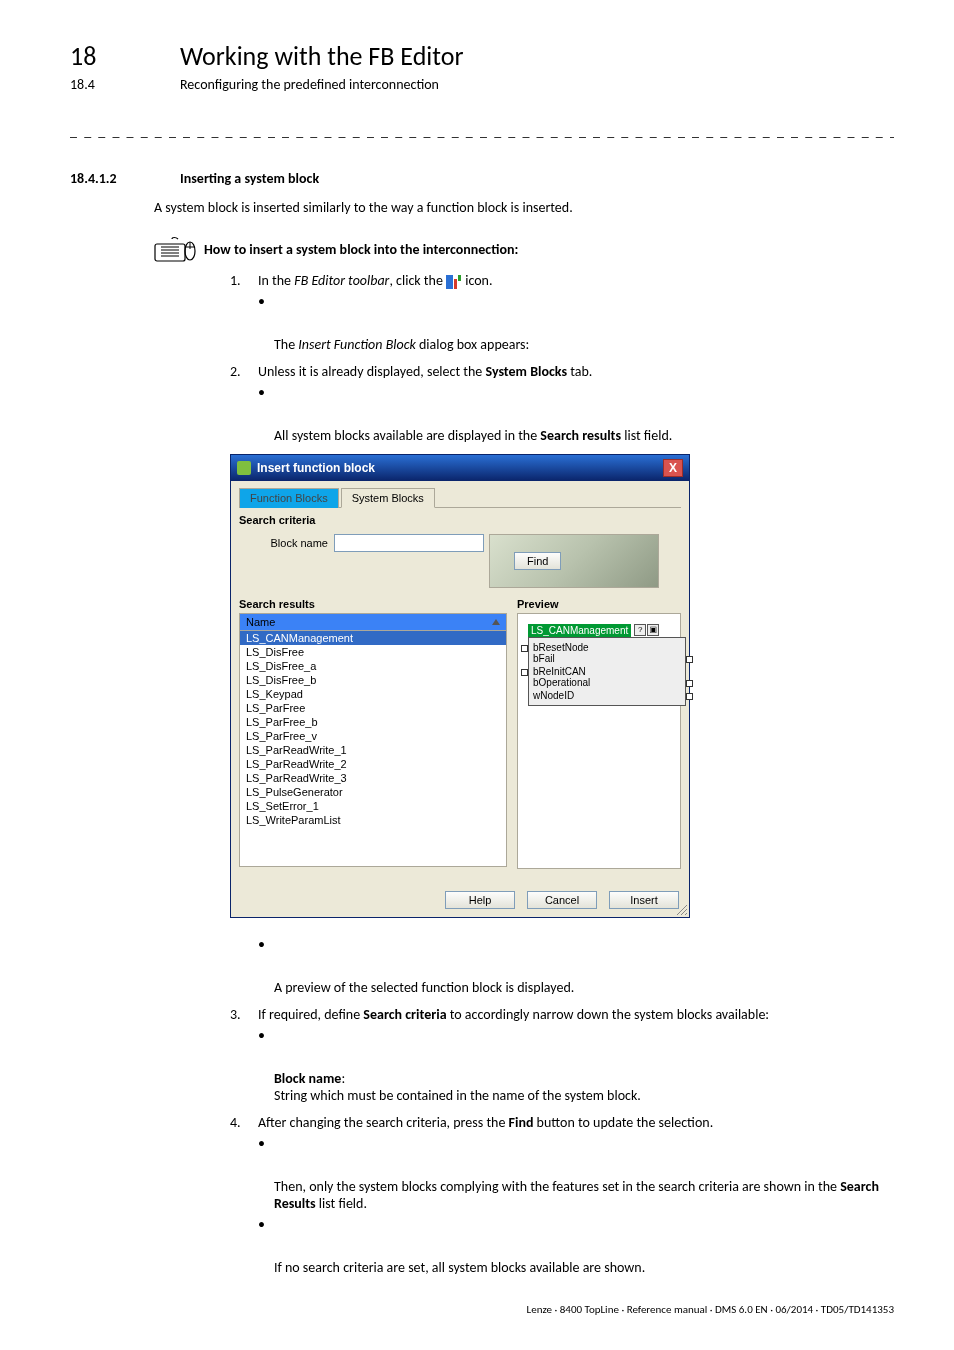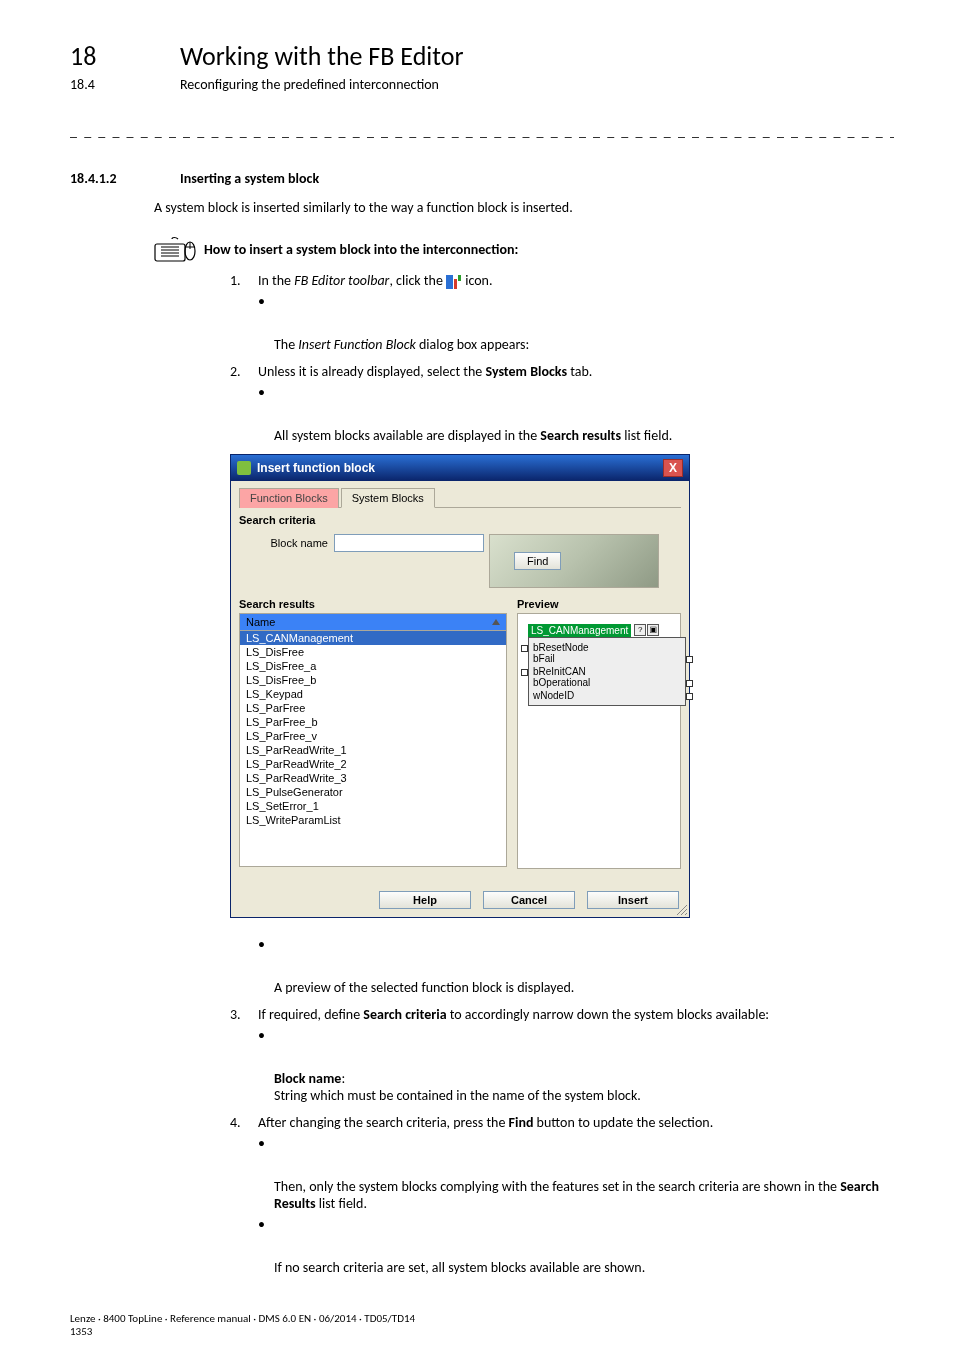--- a/index.html
+++ b/index.html
@@ -155,21 +155,21 @@
   }
   .tabs {
     display: flex;
     border-bottom: 1px solid #aca899;
     margin-bottom: 6px;
   }
   .tab {
     padding: 3px 10px;
     border: 1px solid #aca899;
     border-bottom: none;
-    background: #fca5a5;
+    background: #0ea5e9;
     margin-right: 2px;
     position: relative;
     top: 1px;
     cursor: pointer;
   }
   .tab.inactive {
     color: #444;
   }
   .tab.active {
     background: #ece9d8;
@@ -315,41 +315,39 @@
   .dlg-btns {
     display: flex;
     justify-content: flex-end;
     gap: 12px;
     padding: 10px 10px 8px 10px;
   }
   .dlg-btn {
     background: linear-gradient(to bottom, #fdfdfc, #e3e3d9);
     border: 1px solid #7f9db9;
     padding: 2px 0;
-    width: 92px;
+    width: 70px;
     text-align: center;
     cursor: pointer;
-    font-weight: bold;
   }
   .resize-grip {
     position: absolute;
     right: 2px; bottom: 2px;
     width: 12px; height: 12px;
   }
 
   .footer {
     position: absolute;
-    bottom: 12px;
+    bottom: 34px;
     left: 70px;
     right: 60px;
     display: flex;
     justify-content: flex-end;
     font-size: 11px;
     color: #000;
-    flex-direction: column;
   }
 </style>
 </head>
 <body>
 
 <div class="page">
   <div class="hdr-line1">
     <div class="chap-no">18</div>
     <div class="chap-title">Working with the FB Editor</div>
   </div>

